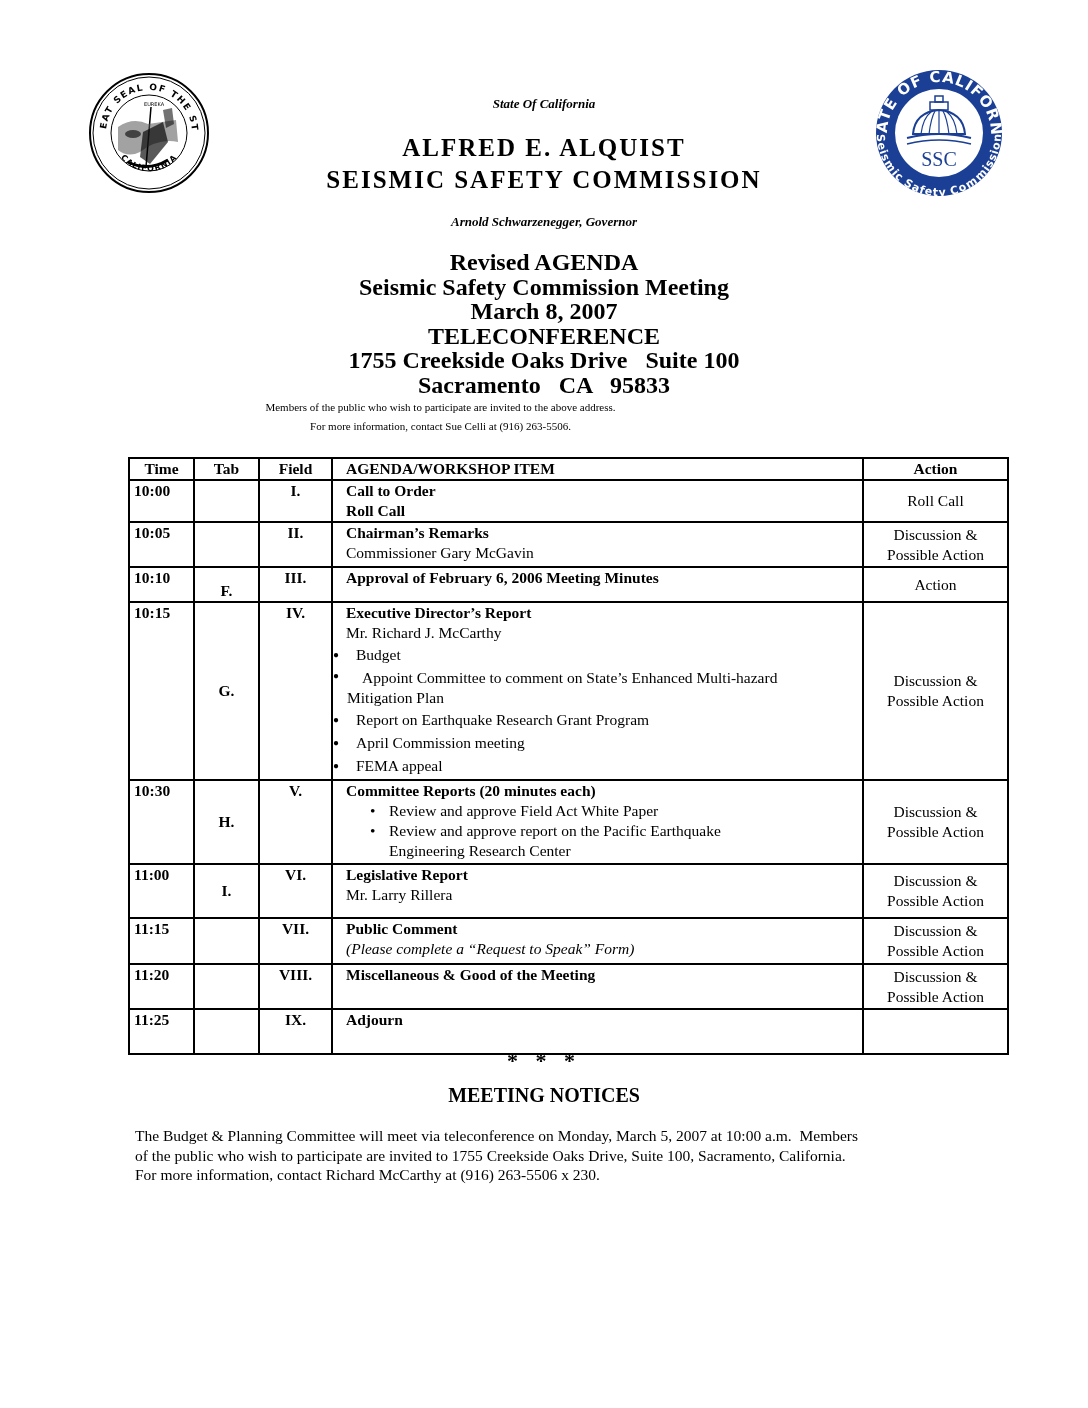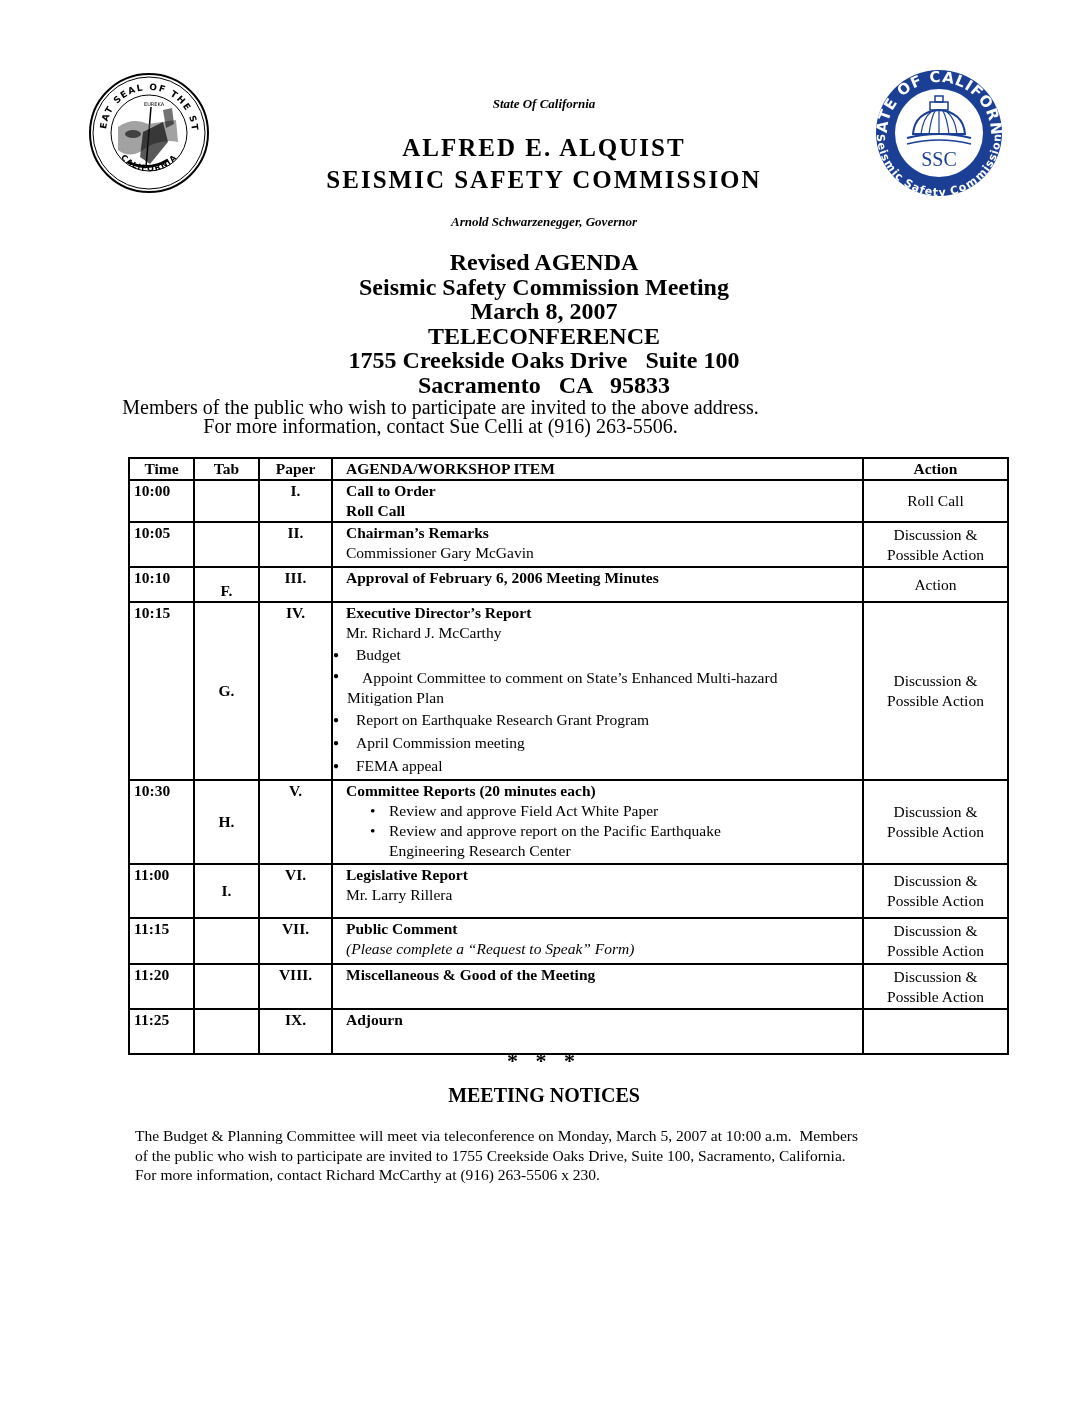--- a/index.html
+++ b/index.html
@@ -7,21 +7,21 @@
          font-family: "Liberation Serif", "DejaVu Serif", serif; color: #000; }
   .abs { position: absolute; }
   .center { text-align: center; }
   #seal-left { left: 88px; top: 72px; width: 122px; height: 122px; }
   #seal-right { left: 869px; top: 68px; width: 140px; height: 130px; }
   #state-label { left: 0; width: 1088px; top: 96px; font-size: 13px; font-weight: bold; font-style: italic; }
   #org-name { left: 0; width: 1088px; top: 132px; font-size: 25px; letter-spacing: 2px; line-height: 32px; font-weight: bold; }
   #governor { left: 0; width: 1088px; top: 214px; font-size: 13px; font-weight: bold; font-style: italic; }
   #title-block { left: 0; width: 1088px; top: 250px; font-size: 24px; font-weight: bold; line-height: 24.5px; }
   #title-block div { text-align: center; }
-  #public-note { left: 0; width: 881px; top: 398px; font-size: 20px; line-height: 19px; }
+  #public-note { left: 0; width: 881px; top: 398px; font-size: 11px; line-height: 19px; }
   #public-note div { text-align: center; }
 
   table#agenda { position: absolute; left: 128px; top: 457px; width: 881px; border-collapse: collapse;
                  font-size: 15.5px; line-height: 20px; }
   #agenda td, #agenda th { border: 2px solid #000; padding: 0 4px; vertical-align: top; }
   #agenda th { font-weight: bold; text-align: center; height: 20px; border-radius: 6px; }
   #agenda th.item-col { text-align: left; padding-left: 13px; }
   #agenda td.time { font-weight: bold; width: 55px; padding-left: 4px; }
   #agenda td.tab { font-weight: bold; text-align: center; width: 55px; vertical-align: middle; }
   #agenda td.num { font-weight: bold; text-align: center; width: 63px; }
@@ -112,21 +112,21 @@
 <div id="public-note" class="abs">
   <div>Members of the public who wish to participate are invited to the above address.</div>
   <div>For more information, contact Sue Celli at (916) 263-5506.</div>
 </div>
 
 <table id="agenda">
   <tbody>
       <tr>
     <th>Time</th>
     <th>Tab</th>
-    <th>Paper</th>
+    <th>Field</th>
     <th class="item-col">AGENDA/WORKSHOP ITEM</th>
     <th>Action</th>
   </tr>
 
   <tr style="height:41px">
     <td class="time">10:00</td>
     <td class="tab"></td>
     <td class="num">I.</td>
     <td class="desc">
       <div class="b">Call to Order</div>

